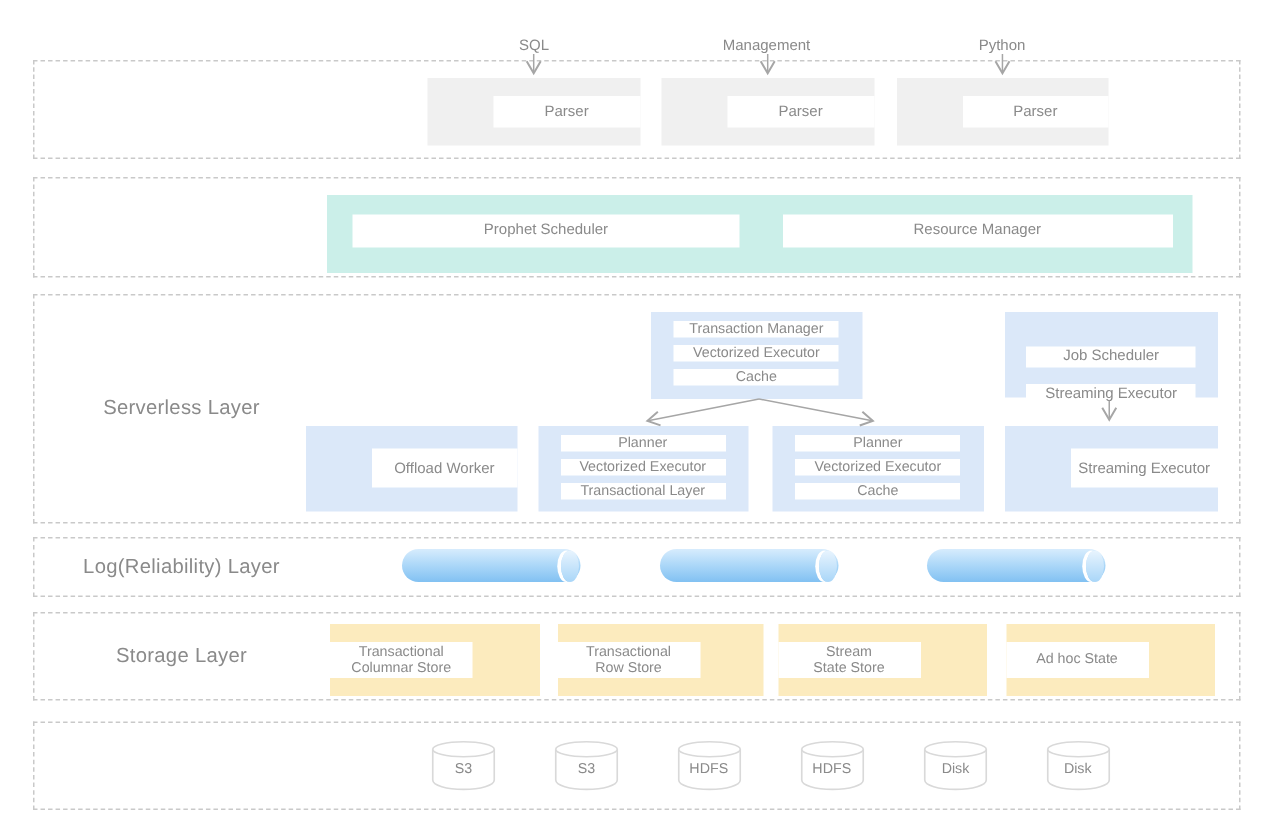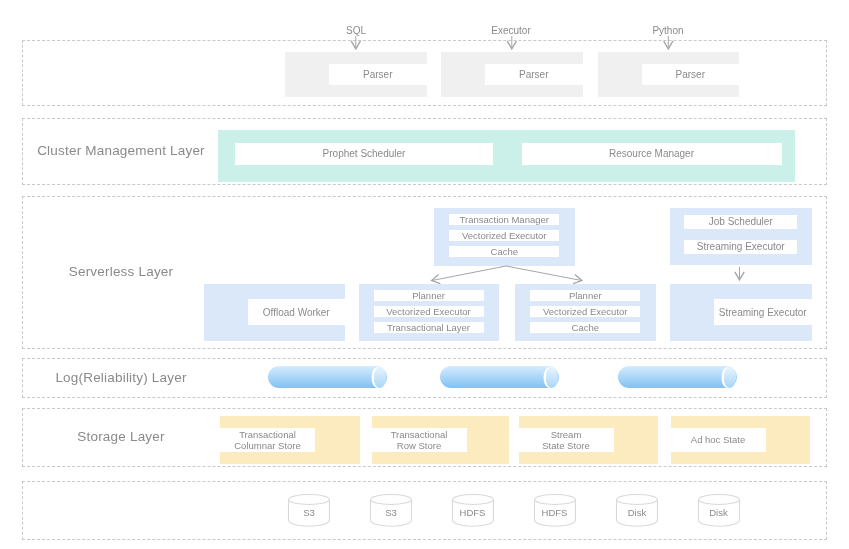--- a/index.html
+++ b/index.html
@@ -20,21 +20,21 @@
   }
   .src-label { position:absolute; width:120px; text-align:center; font-size:10px; color:var(--text); z-index:2; }
   .teal-band { position:absolute; left:218px; top:129.5px; width:577px; height:52px; background:var(--teal); z-index:2; }
   .white-bar {
     position:absolute; top:13px; height:22.5px; background:#fff;
     display:flex; align-items:center; justify-content:center; font-size:10px; color:var(--text);
   }
   .bluebox { position:absolute; background:var(--blue); z-index:2; }
   .stack { display:flex; flex-direction:column; align-items:center; padding-top:6px; gap:5px; box-sizing:border-box; }
   .row { width:110px; height:11px; line-height:11px; background:#fff; font-size:9.5px; text-align:center; color:var(--text); }
-  .stack-lg { gap:11px; padding-top:7px; }
+  .stack-lg { gap:11px; padding-top:23px; }
   .row-lg { width:113px; height:14px; line-height:14px; font-size:10px; }
   .singlebox { display:flex; align-items:center; justify-content:center; }
   .hcyl {
     position:absolute; top:366px; width:119px; height:22px; border-radius:11px; z-index:2;
     background:linear-gradient(180deg, var(--cyl_top) 0%, var(--cyl_mid) 52%, var(--cyl_bot) 100%);
   }
   .hcyl::after {
     content:""; position:absolute; right:1px; top:0.5px; width:12px; height:21px; border-radius:50%;
     background:linear-gradient(180deg, var(--cyl_cap) 0%, var(--cyl_mid) 100%);
     box-shadow:-2.5px 0 0 #fff;
@@ -57,27 +57,26 @@
 
 <div class="canvas">
 
   <div class="band" style="top:40px;height:64px"></div>
   <div class="band" style="top:117.5px;height:65px"></div>
   <div class="band" style="top:196px;height:151px"></div>
   <div class="band" style="top:358px;height:38px"></div>
   <div class="band" style="top:407.5px;height:57px"></div>
   <div class="band" style="top:480.5px;height:57px"></div>
 
-  <div class="layer-label" style="top:117.5px;height:65px">Cluster Management Layer</div>
   <div class="layer-label" style="top:196px;height:151px">Serverless Layer</div>
   <div class="layer-label" style="top:358px;height:38px">Log(Reliability) Layer</div>
   <div class="layer-label" style="top:407.5px;height:57px">Storage Layer</div>
 
   <div class="src-label" style="left:296px;top:25px">SQL</div>
-  <div class="src-label" style="left:451px;top:25px">Executor</div>
+  <div class="src-label" style="left:451px;top:25px">Management</div>
   <div class="src-label" style="left:608px;top:25px">Python</div>
 
   <div class="gbox" style="left:285px;top:51.5px;width:141.5px;height:45px">
     <div class="white-inner" style="width:114px;height:21px">Parser</div>
   </div>
   <div class="gbox" style="left:441px;top:51.5px;width:141.5px;height:45px">
     <div class="white-inner" style="width:114px;height:21px">Parser</div>
   </div>
   <div class="gbox" style="left:597.5px;top:51.5px;width:141.5px;height:45px">
     <div class="white-inner" style="width:114px;height:21px">Parser</div>

